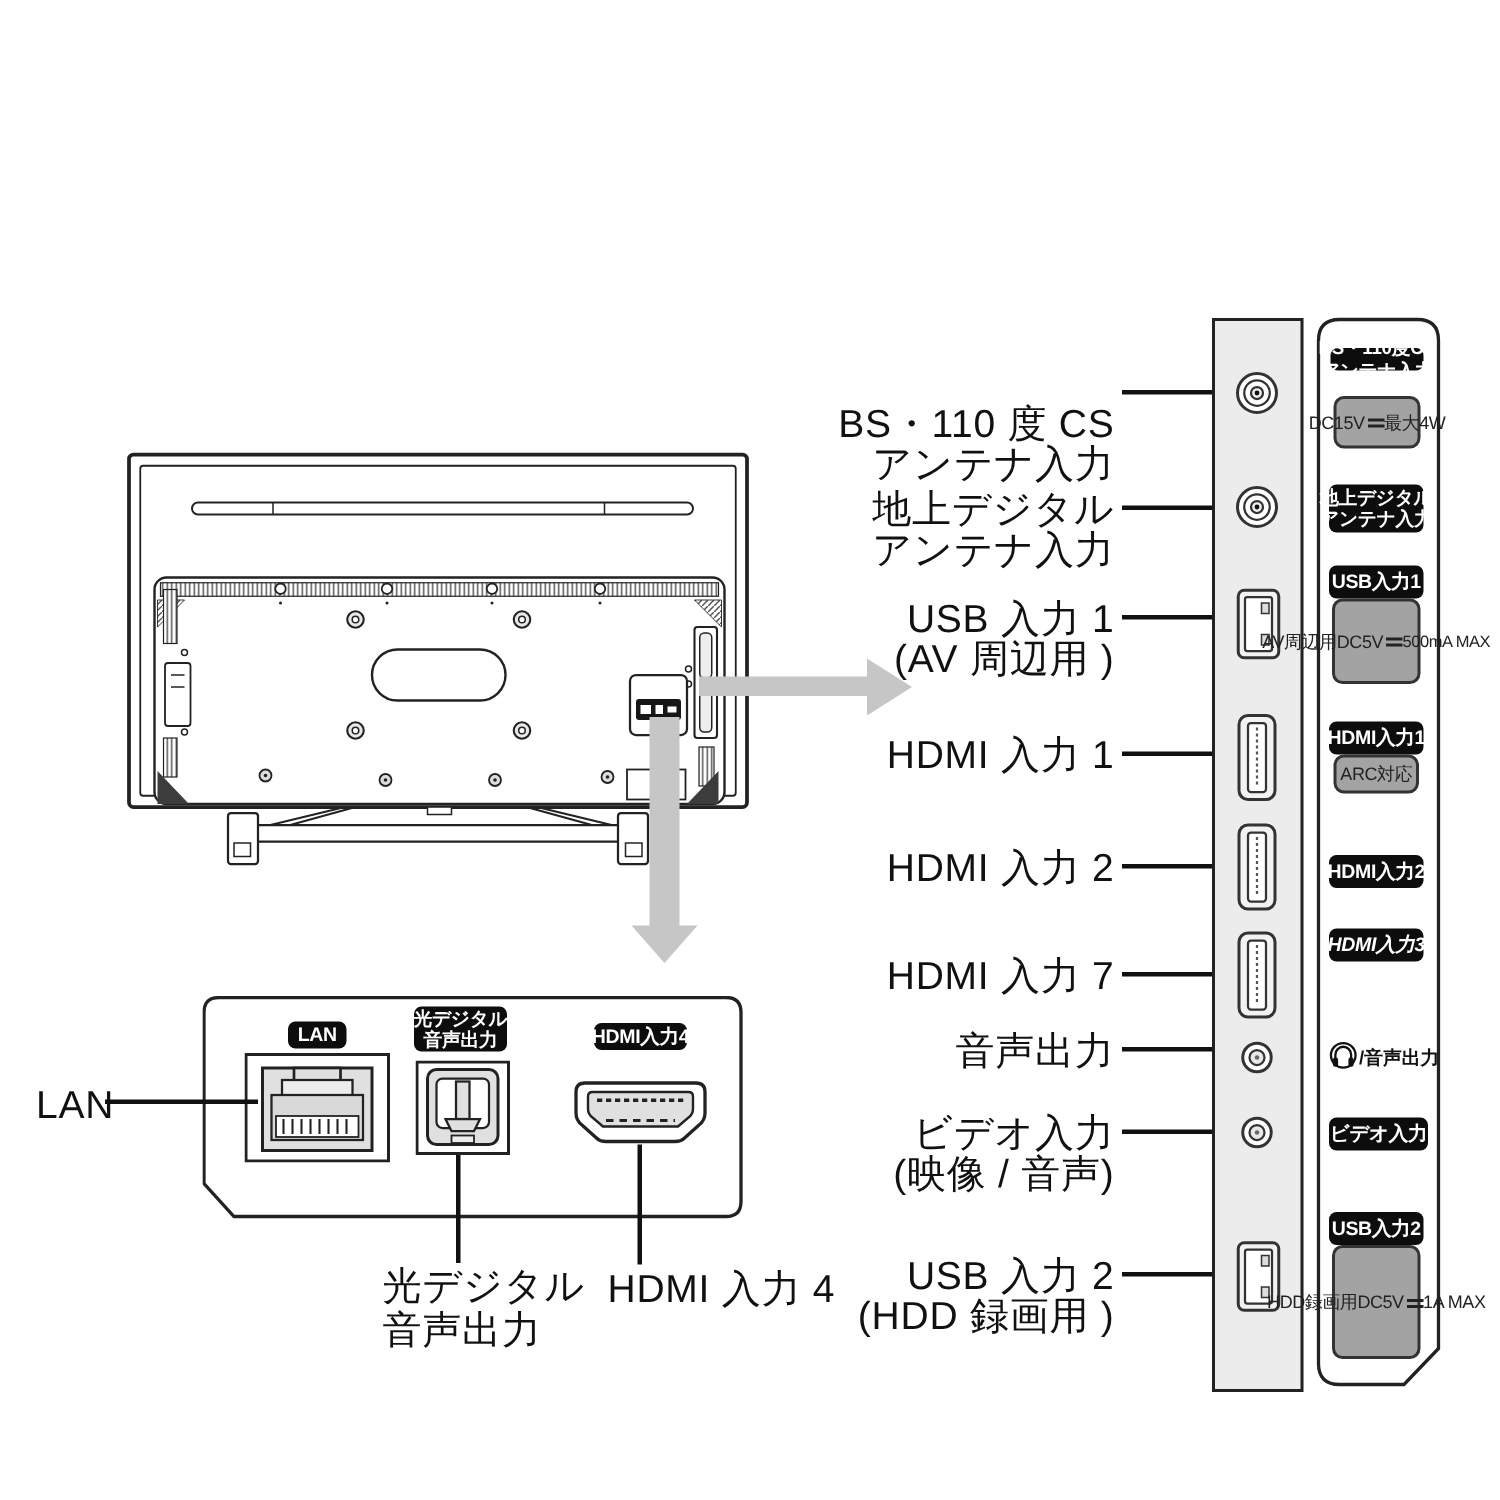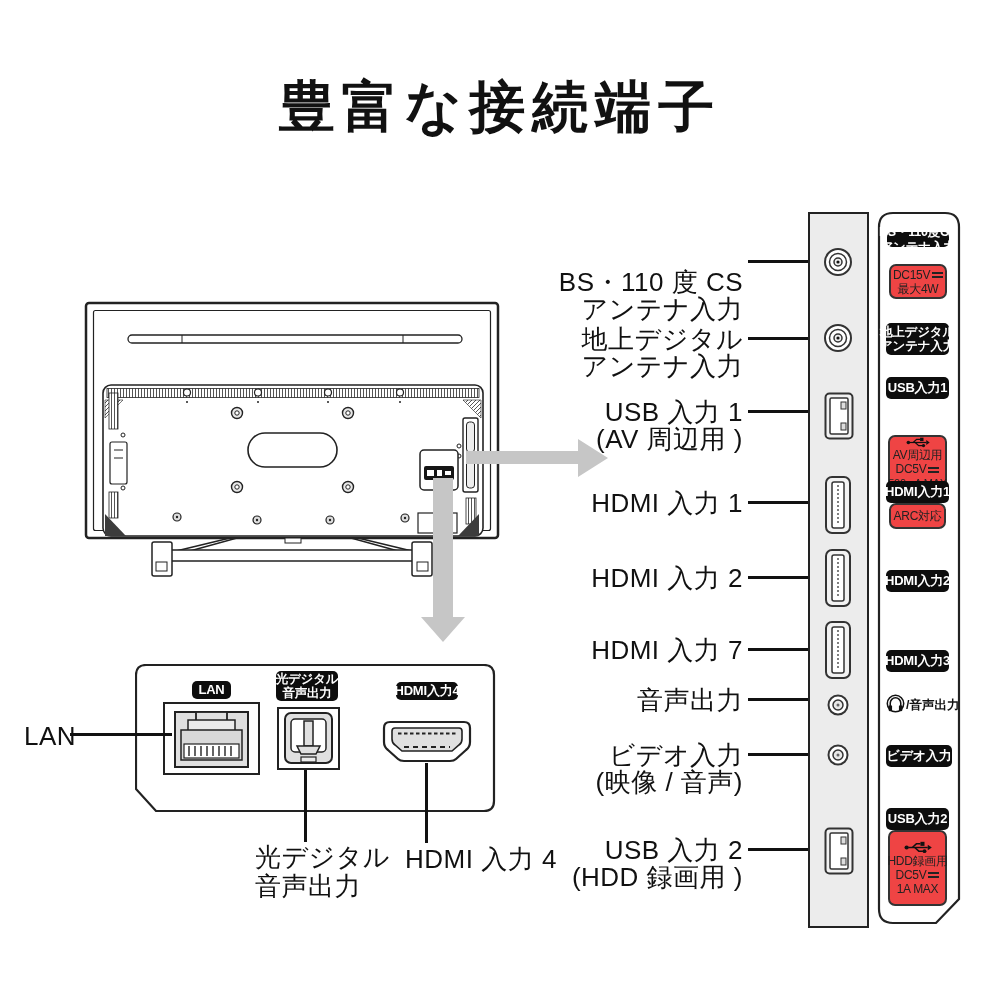--- a/index.html
+++ b/index.html
@@ -13,42 +13,41 @@
   .mlabel{position:absolute;right:257px;text-align:right;font-size:26px;line-height:27px;
           color:#111;white-space:nowrap;letter-spacing:0.5px;}
   .leader-h{position:absolute;height:3px;background:#111;}
   .leader-v{position:absolute;width:3px;background:#111;}
   
   .tag{position:absolute;background:#0d0d0d;color:#fff;font-weight:bold;border-radius:5px;
        display:flex;flex-direction:column;align-items:center;justify-content:center;
        font-size:13px;line-height:14.5px;text-align:center;white-space:nowrap;letter-spacing:-0.2px;}
   .tag.two{font-size:12.5px;}
   
-  .spec{position:absolute;border:2px solid #333;border-radius:7px;background:#ef4444;color:#222;
-        display:flex;flex-direction:column;align-items:center;justify-content:center;
+  .spec{position:absolute;border:2px solid #333;border-radius:7px;background:#a3a3a3;color:#222;
+        display:flex;flex-direction:row;align-items:center;justify-content:center;
         font-size:12px;line-height:14px;text-align:center;white-space:nowrap;letter-spacing:-0.3px;box-sizing:border-box;}
   .spec .sm{font-size:11px;}
   
   .dcsym{display:inline-block;width:11px;height:8px;position:relative;margin-left:2px;vertical-align:middle;}
   .dcsym::before{content:"";position:absolute;top:1px;left:0;right:0;border-top:2px solid #222;}
   .dcsym::after{content:"";position:absolute;top:5px;left:0;right:0;border-top:2px dashed #222;}
   
   .strip{position:absolute;left:808px;top:212px;width:61px;height:716px;background:#ececec;
          border:2px solid #222;box-sizing:border-box;}
   
   .caption{position:absolute;font-size:26px;line-height:29px;color:#111;white-space:nowrap;letter-spacing:0.5px;}
   .audio-row{position:absolute;display:flex;align-items:center;color:#111;font-weight:bold;
              font-size:12.5px;white-space:nowrap;}
 </style>
 </head>
 <body>
 
 <div id="page">
 
-  <div class="title">豊富な接続端子</div>
 
   <svg class="abs" style="left:80px;top:296px;" width="424" height="288" viewBox="0 0 424 288">
     <defs>
       <pattern id="vent" width="3" height="10" patternUnits="userSpaceOnUse">
         <rect width="3" height="10" fill="#fff"></rect>
           <line x1="1.5" y1="0" x2="1.5" y2="10" stroke="#555" stroke-width="1"></line>
       </pattern>
       <pattern id="diag" width="4" height="4" patternUnits="userSpaceOnUse">
         <path d="M0,4 L4,0" stroke="#555" stroke-width="1"></path>
       </pattern>
@@ -260,21 +259,21 @@
   </div>
 
   <div class="tag two" style="left:886px;top:323px;width:63px;height:32px;">
     <span>地上デジタル</span>
       <span>アンテナ入力</span>
   </div>
 
   <div class="tag" style="left:886px;top:377px;width:63px;height:22px;justify-content:center;">
     <span>USB入力1</span>
   </div>
-  <div class="spec" style="left:888px;top:399px;width:59px;height:57px;margin-top:36px;">
+  <div class="spec" style="left:888px;top:399px;width:59px;height:57px;">
     <svg width="30" height="13" viewBox="0 0 36 16">
       <circle cx="4" cy="8" r="2.6" fill="#111"></circle>
       <line x1="6" y1="8" x2="30" y2="8" stroke="#111" stroke-width="1.8"></line>
       <polygon points="30,4.5 35,8 30,11.5" fill="#111"></polygon>
       <path d="M11,8 L16,3.5 H21" stroke="#111" stroke-width="1.8" fill="none"></path>
       <rect x="21" y="1" width="5" height="5" fill="#111"></rect>
       <path d="M14,8 L19,12.5 H24" stroke="#111" stroke-width="1.8" fill="none"></path>
       <circle cx="26" cy="12.5" r="2.4" fill="#111"></circle>
     </svg>
     <span>AV周辺用</span>
@@ -286,21 +285,21 @@
     <span>HDMI入力1</span>
   </div>
   <div class="spec" style="left:889px;top:503px;width:57px;height:26px;">
     <span>ARC対応</span>
   </div>
 
   <div class="tag" style="left:886px;top:570px;width:63px;height:22px;">
     <span>HDMI入力2</span>
   </div>
 
-  <div class="tag" style="left:886px;top:650px;width:63px;height:22px;">
+  <div class="tag" style="left:886px;top:619px;width:63px;height:22px;font-style:italic;">
     <span>HDMI入力3</span>
   </div>
 
   <div class="audio-row" style="left:885px;top:694px;height:22px;">
     <svg width="21" height="22" viewBox="0 0 22 23">
       <circle cx="11" cy="10" r="8.6" fill="none" stroke="#111" stroke-width="1.6"></circle>
       <path d="M5.5,12 V9.5 A5.5,5.5 0 0 1 16.5,9.5 V12" fill="none" stroke="#111" stroke-width="1.6"></path>
       <rect x="3.8" y="11.5" width="3.6" height="6.5" rx="1.6" fill="#111"></rect>
       <rect x="14.6" y="11.5" width="3.6" height="6.5" rx="1.6" fill="#111"></rect>
     </svg>

